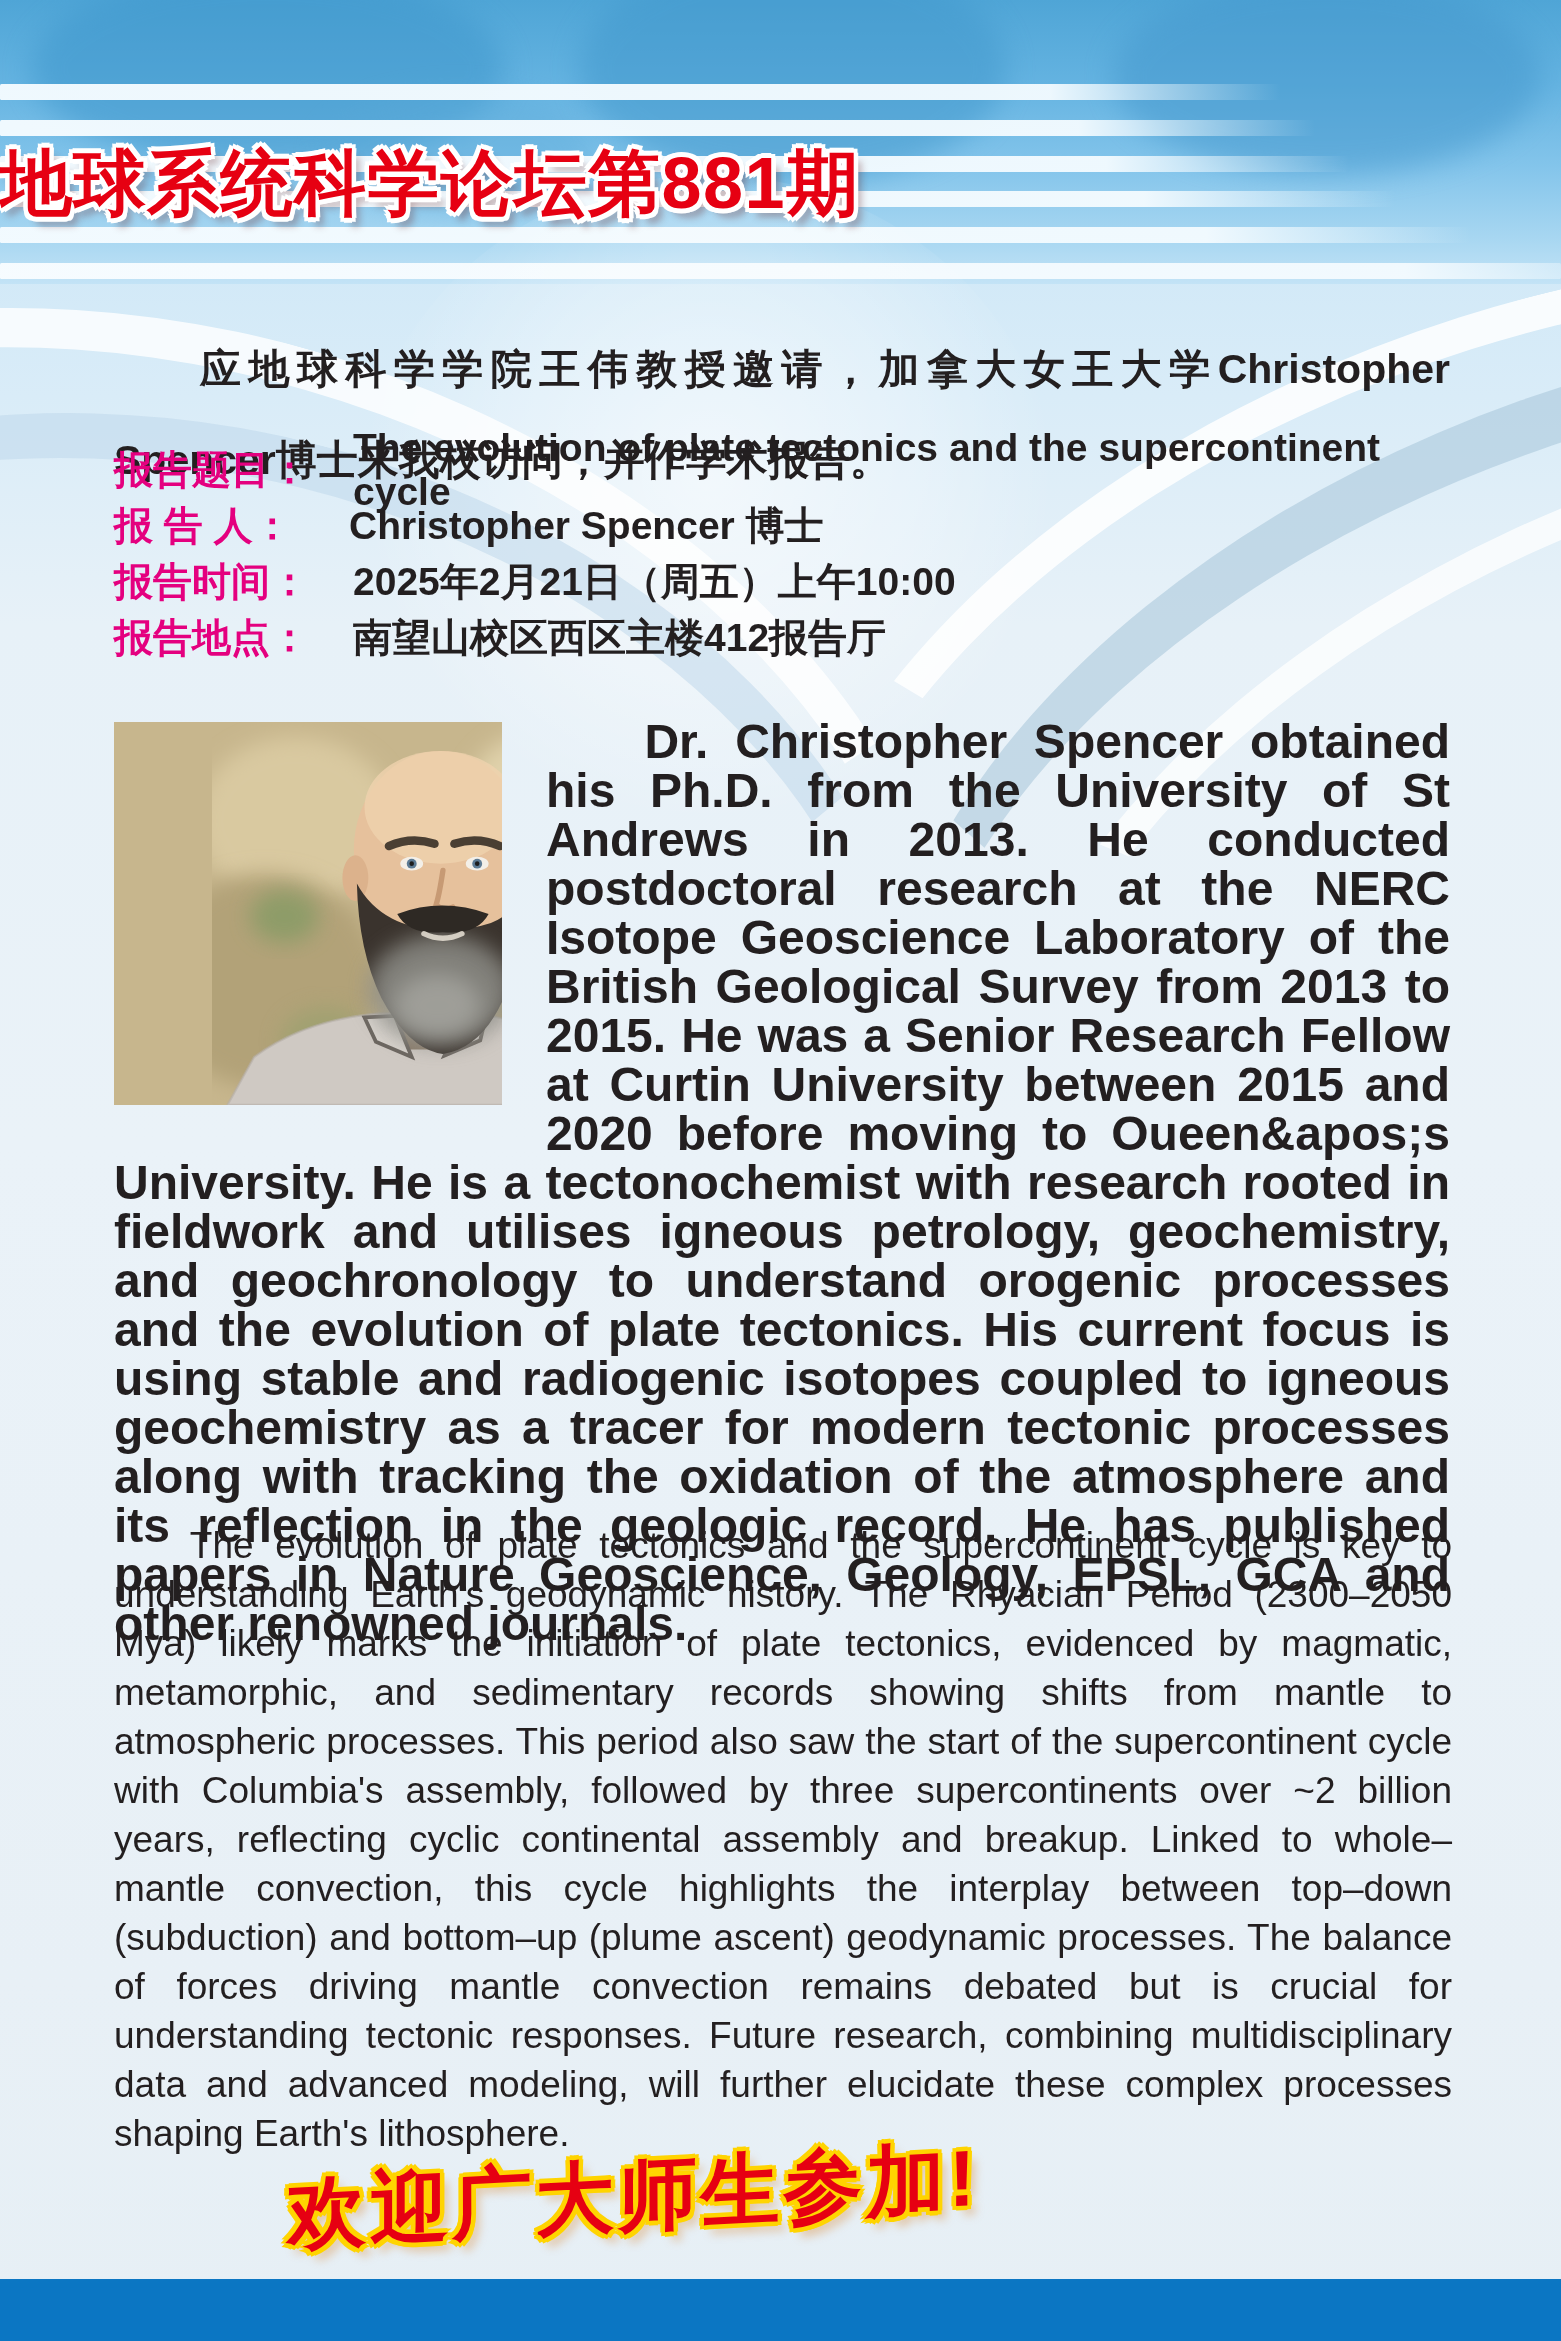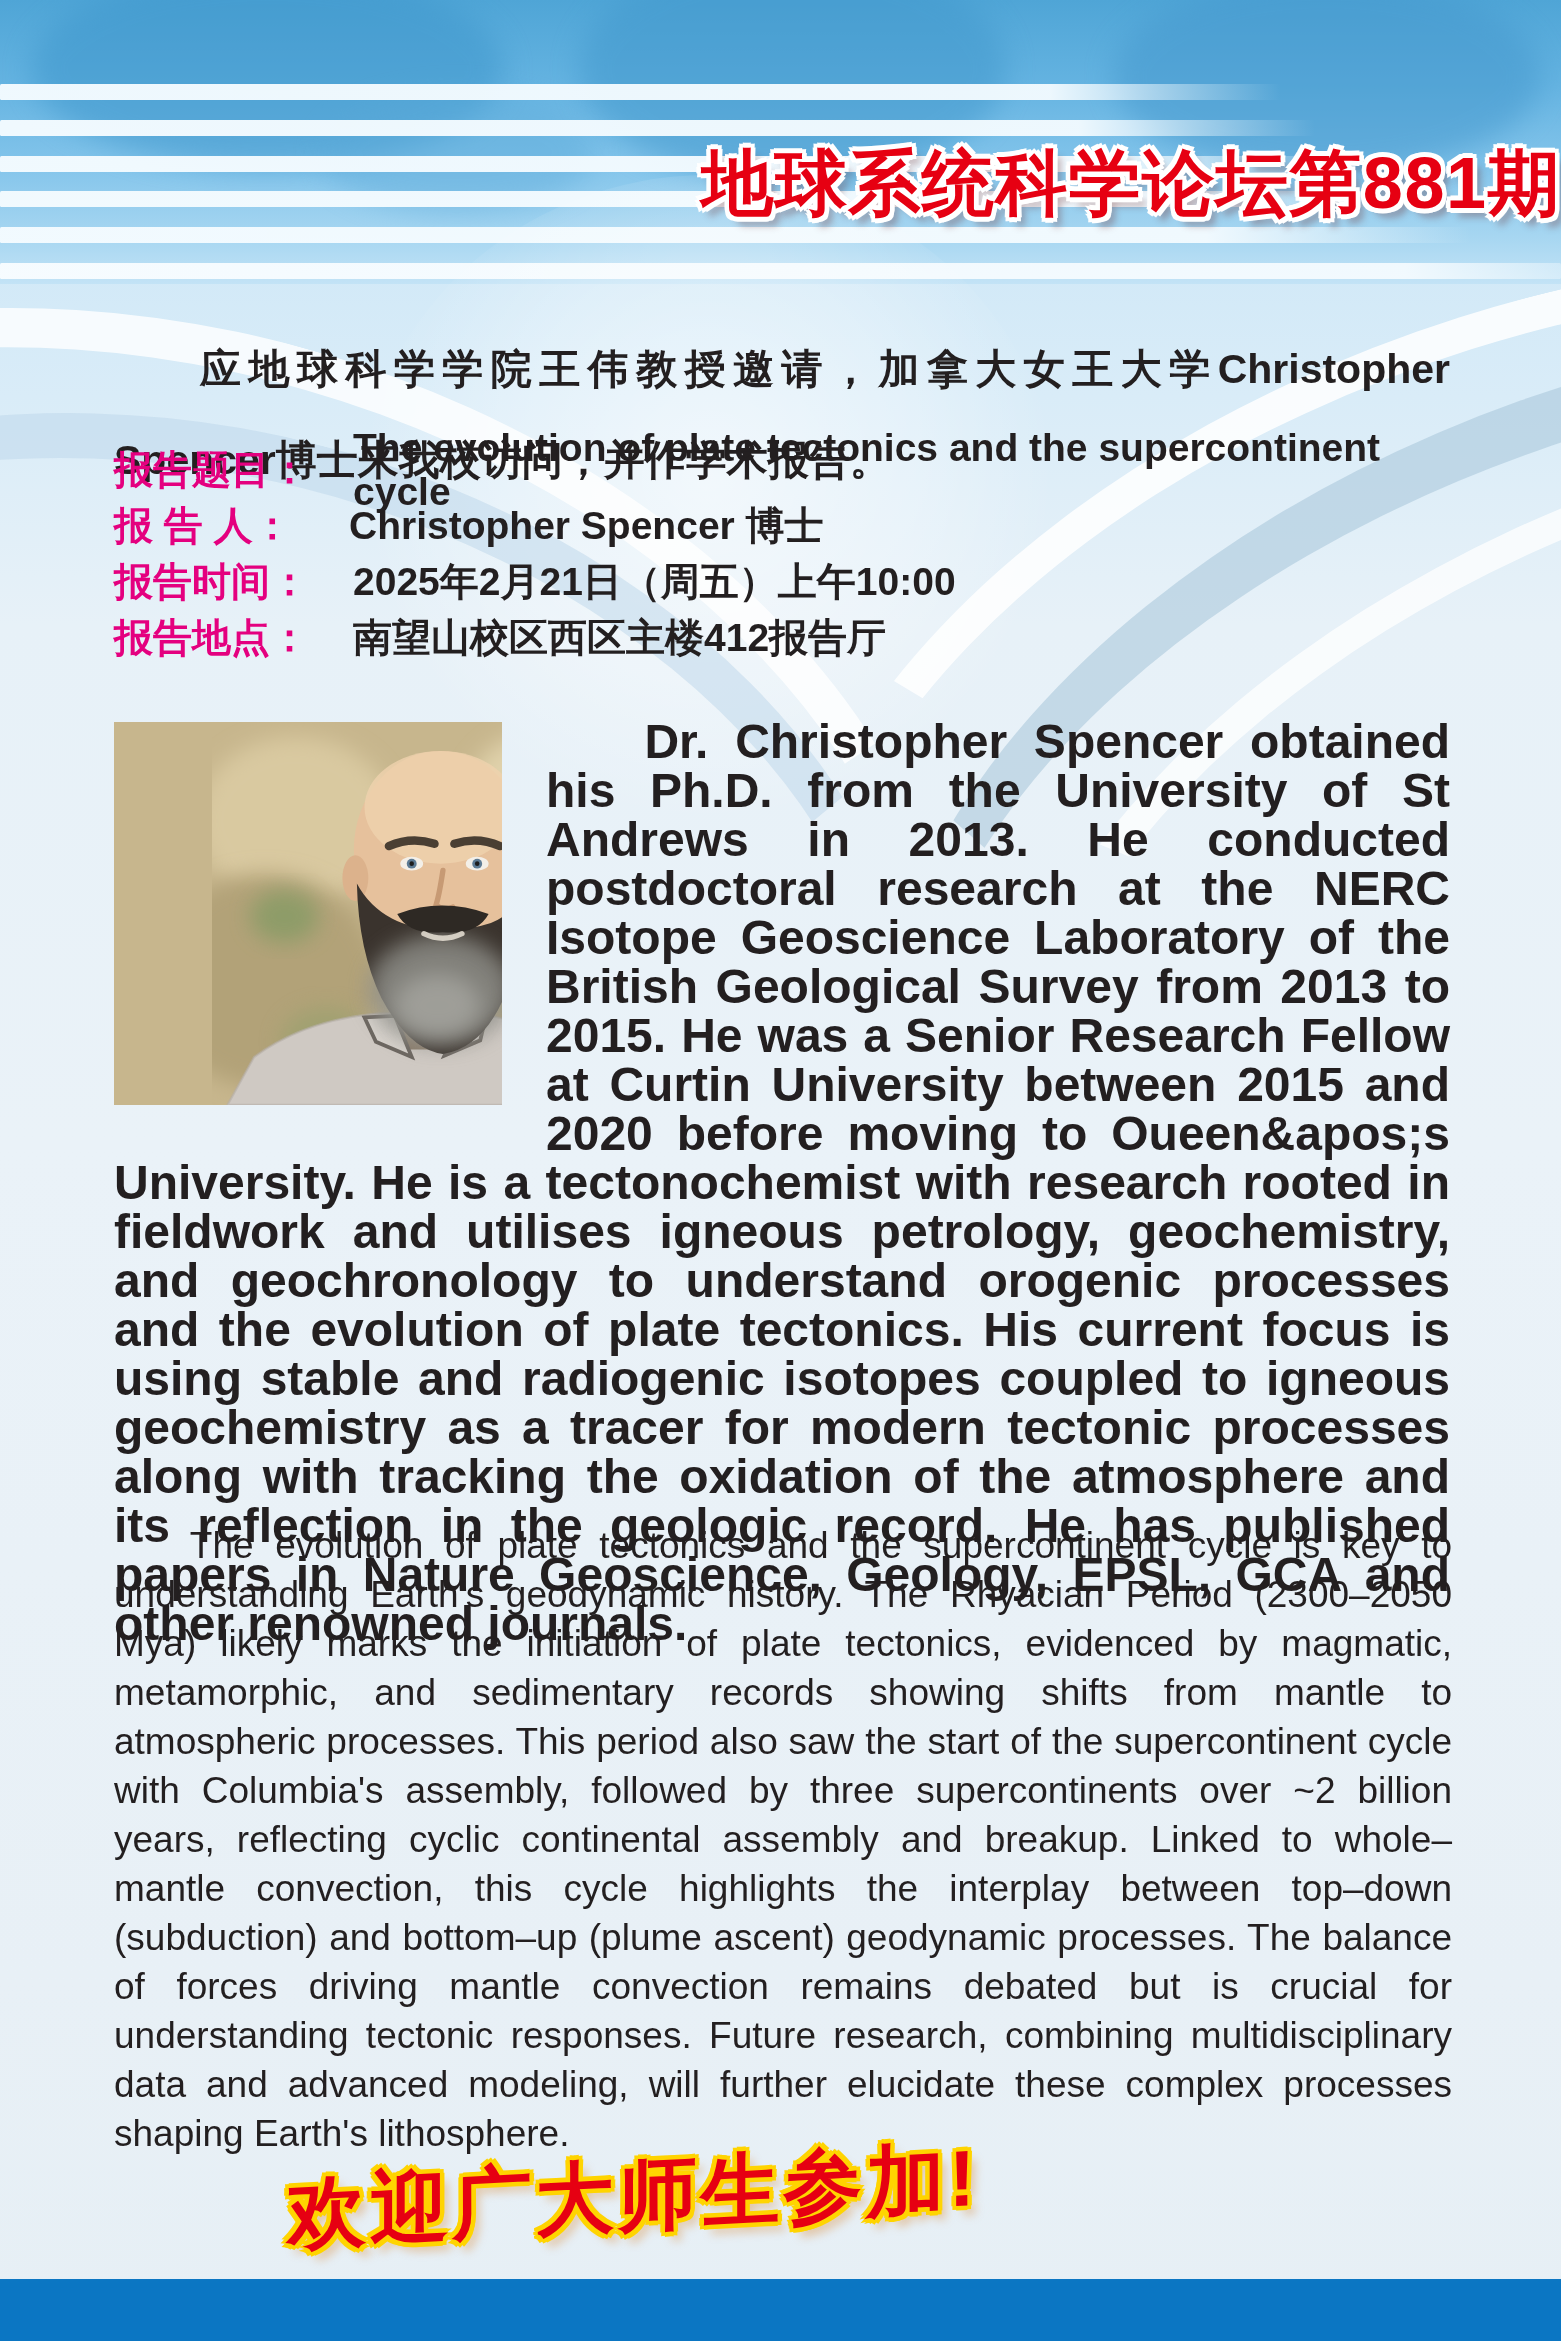--- a/index.html
+++ b/index.html
@@ -33,21 +33,21 @@
     background:radial-gradient(circle at 50% 45%,rgba(255,255,255,.6) 0%,rgba(255,255,255,.28) 42%,rgba(235,246,253,0) 68%);
   }
   .swoosh{position:absolute;border-radius:50%;border:34px solid transparent;pointer-events:none;}
   .sw1{left:747px;top:274px;width:1830px;height:1144px;border-top-color:rgba(255,255,255,.85);transform:rotate(-14deg);}
   .sw2{left:854px;top:351px;width:1753px;height:1067px;border-top-color:rgba(165,196,216,.55);border-top-width:53px;transform:rotate(-16deg);}
   .sw3{left:961px;top:442px;width:1677px;height:991px;border-top-color:rgba(255,255,255,.75);border-top-width:29px;transform:rotate(-18deg);}
   .sw4{left:-686px;top:328px;width:1601px;height:1144px;border-top-color:rgba(255,255,255,.8);border-top-width:40px;transform:rotate(16deg);}
   .sw5{left:-579px;top:427px;width:1448px;height:1029px;border-top-color:rgba(187,214,233,.5);border-top-width:46px;transform:rotate(14deg);}
   
   .forum-title{
-    position:absolute;left:0;top:136px;width:1561px;text-align:right;
+    position:absolute;left:0;top:136px;width:1561px;text-align:left;
     font-size:72px;font-weight:900;letter-spacing:1.5px;color:#e60012;
     text-shadow:
       -4.6px 0 0 #fff,4.6px 0 0 #fff,0 -4.6px 0 #fff,0 4.6px 0 #fff,
       -3.8px -3.8px 0 #fff,3.8px -3.8px 0 #fff,-3.8px 3.8px 0 #fff,3.8px 3.8px 0 #fff,
       7.6px 9.1px 7.6px rgba(110,40,40,.35);
   }
   
   .intro{
     position:absolute;left:114px;top:324px;width:1336px;
     font-size:41px;font-weight:700;line-height:91px;color:#231f20;

